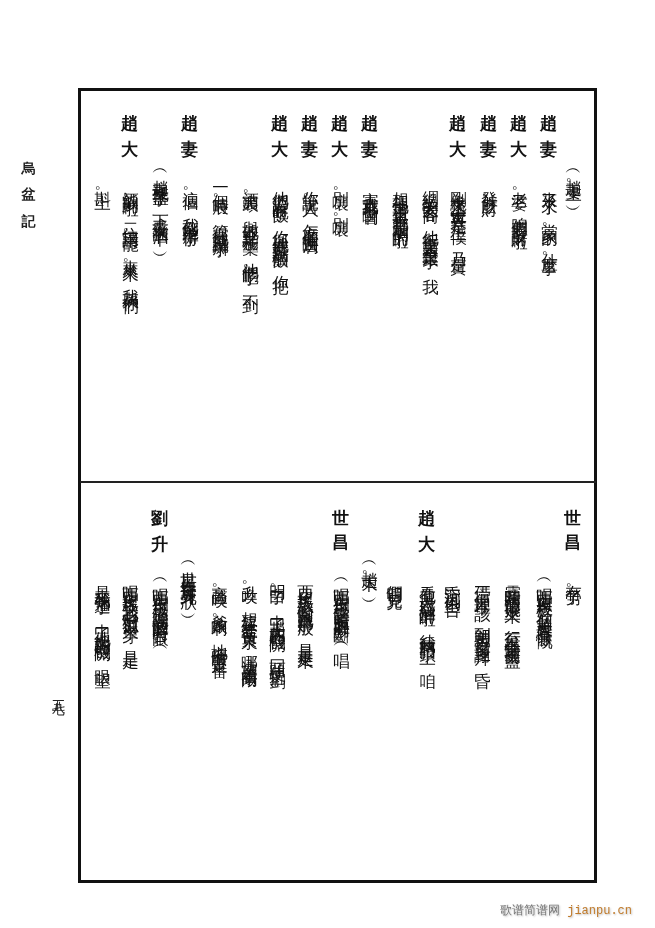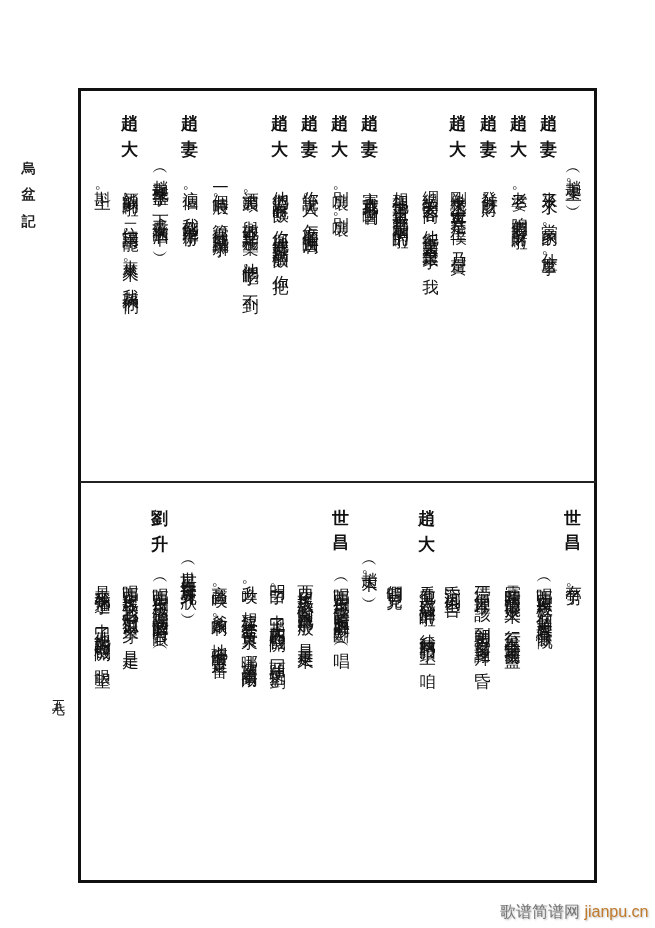--- a/index.html
+++ b/index.html
@@ -25,22 +25,22 @@
   }
   .col {
     position:absolute; writing-mode: vertical-rl; font-size:16.5px; line-height:20px;
     letter-spacing:3.2px; white-space:nowrap; width:22px;
   }
   .speaker {
     position:absolute; writing-mode: vertical-rl; font-size:17px; font-weight:bold;
     letter-spacing:26px; width:22px; line-height:20px;
   }
   .watermark {
-    position:absolute; left:500px; top:902px; font-size:16px; color:#777;
-    font-family:Liberation Sans, sans-serif; text-shadow:1px 1px 2px #bbb;
+    position:absolute; left:500px; top:902px; font-size:12px; color:#777;
+    font-family:Liberation Mono, monospace; text-shadow:1px 1px 2px #bbb;
   }
   .watermark .latin { color:#c07a2a; }
 </style>
 </head>
 <body>
 
 <div class="running-title">烏盆記</div>
 <div class="page-number">五八七</div>
 
 <div class="frame"></div>

